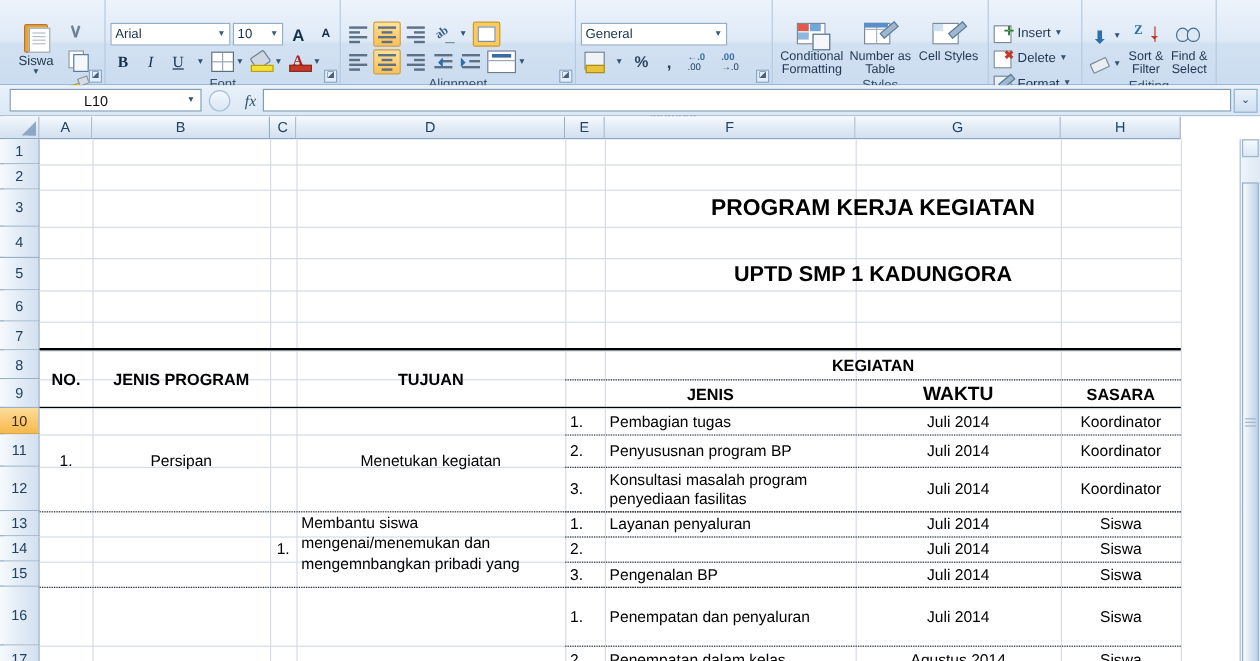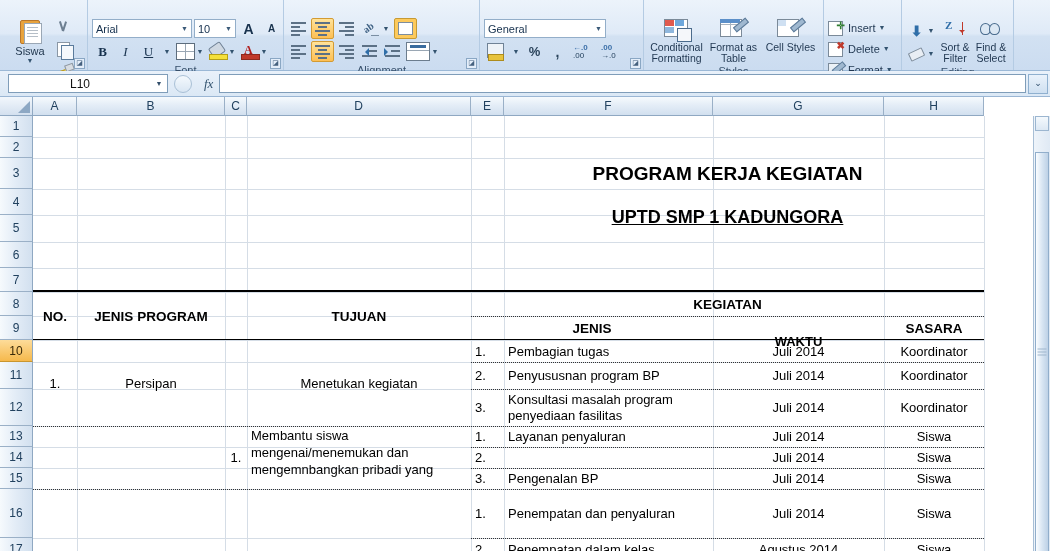--- a/index.html
+++ b/index.html
@@ -477,21 +477,21 @@
               <span class="bx"></span>
           </span>
           <span>Conditional Formatting</span>
         </div>
         <div class="bigbtn">
           <span class="ic ftico">
             <span class="g"></span>
               <span class="hd"></span>
               <span class="br"></span>
           </span>
-          <span>Format as Table</span>
+          <span>Number as Table</span>
         </div>
         <div class="bigbtn">
           <span class="ic csico">
             <span class="g"></span>
               <span class="fill"></span>
               <span class="br"></span>
           </span>
           <span>Cell Styles</span>
         </div>
       </div>
@@ -632,30 +632,30 @@
         <div class="gl" style="left: 0px; top: 422px; width: 951px; height: 1px;"></div>
         <div class="gl" style="left: 44px; top: 0px; width: 1px; height: 504px;"></div>
         <div class="gl" style="left: 192px; top: 0px; width: 1px; height: 504px;"></div>
         <div class="gl" style="left: 214px; top: 0px; width: 1px; height: 504px;"></div>
         <div class="gl" style="left: 438px; top: 0px; width: 1px; height: 504px;"></div>
         <div class="gl" style="left: 471px; top: 0px; width: 1px; height: 504px;"></div>
         <div class="gl" style="left: 680px; top: 0px; width: 1px; height: 504px;"></div>
         <div class="gl" style="left: 851px; top: 0px; width: 1px; height: 504px;"></div>
         <div class="gl" style="left: 951px; top: 0px; width: 1px; height: 504px;"></div>
         <div class="ctext c b" style="left: 438px; top: 42px; width: 513px; height: 31px; font-size: 19px;">PROGRAM KERJA KEGIATAN</div>
-        <div class="ctext c b" style="left: 438px; top: 88px; width: 513px; height: 27px; font-size: 18px; text-decoration: underline;">UPTD SMP 1 KADUNGORA</div>
+        <div class="ctext c b" style="left: 438px; top: 99px; width: 513px; height: 27px; font-size: 18px;">UPTD SMP 1 KADUNGORA</div>
         <div class="bdr" style="left: 0px; top: 174px; width: 951px; height: 2px;"></div>
         <div class="bdr" style="left: 0px; top: 223px; width: 951px; height: 1px;"></div>
         <div class="bdr" style="left: 0px; top: 174px; width: 1px;"></div>
         <div class="ctext c b" style="left: 0px; top: 176px; width: 44px; height: 48px; font-size: 13.5px;">NO.</div>
         <div class="ctext c b" style="left: 44px; top: 176px; width: 148px; height: 48px; font-size: 13.5px;">JENIS PROGRAM</div>
         <div class="ctext c b" style="left: 214px; top: 176px; width: 224px; height: 48px; font-size: 13.5px;">TUJUAN</div>
         <div class="ctext c b" style="left: 438px; top: 176px; width: 513px; height: 24px; font-size: 13.5px;">KEGIATAN</div>
         <div class="ctext c b" style="left: 438px; top: 200px; width: 242px; height: 24px; font-size: 13.5px;">JENIS</div>
-        <div class="ctext c b" style="left: 680px; top: 200px; width: 171px; height: 24px; font-size: 13px; margin-top: 13px;">WAKTU</div>
+        <div class="ctext c b" style="left: 680px; top: 200px; width: 171px; height: 24px; font-size: 16px;">WAKTU</div>
         <div class="ctext c b" style="left: 851px; top: 200px; width: 100px; height: 24px; font-size: 13.5px;">SASARA</div>
         <div class="dash" style="left: 44px; top: 174px;"></div>
         <div class="dash" style="left: 214px; top: 174px;"></div>
         <div class="dash" style="left: 438px; top: 174px;"></div>
         <div class="dash" style="left: 680px; top: 200px;"></div>
         <div class="dash" style="left: 851px; top: 200px;"></div>
         <div class="dash" style="left: 471px; top: 200px;"></div>
         <div class="dashh" style="left: 438px; top: 200px; width: 513px;"></div>
         <div class="ctext c" style="left: 0px; top: 224px; width: 44px; height: 86px; font-size: 13px;">1.</div>
         <div class="ctext c" style="left: 44px; top: 224px; width: 148px; height: 86px; font-size: 13px;">Persipan</div>

